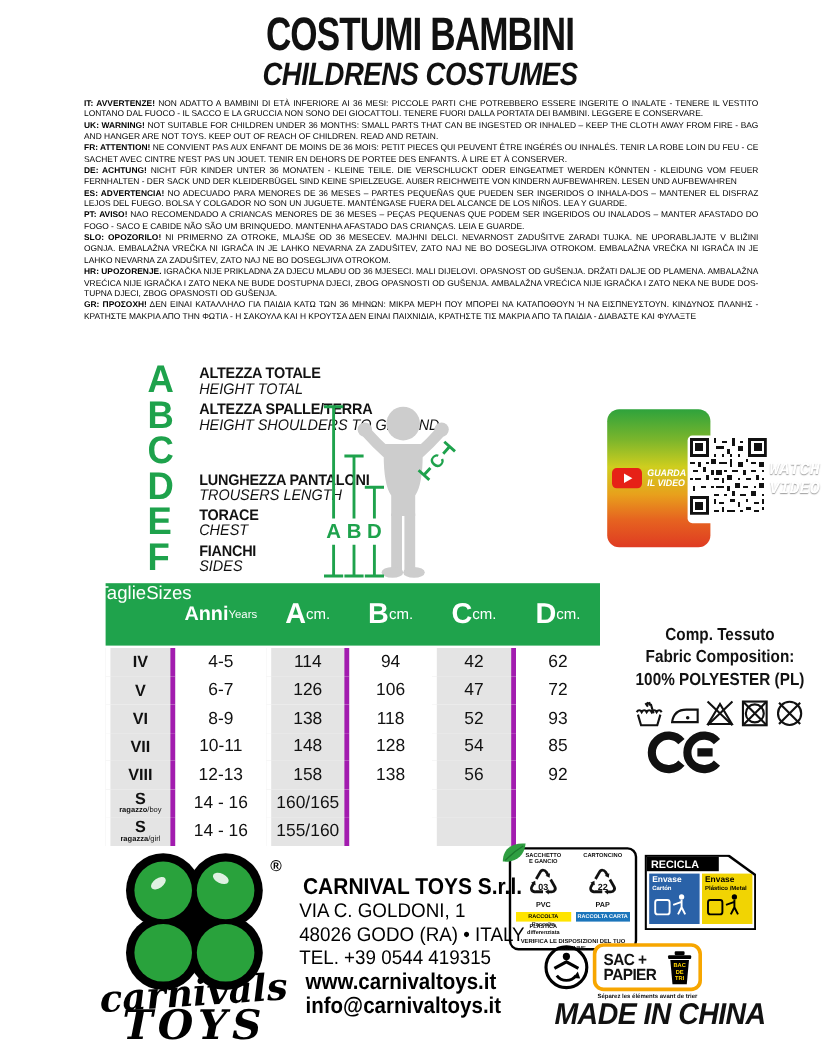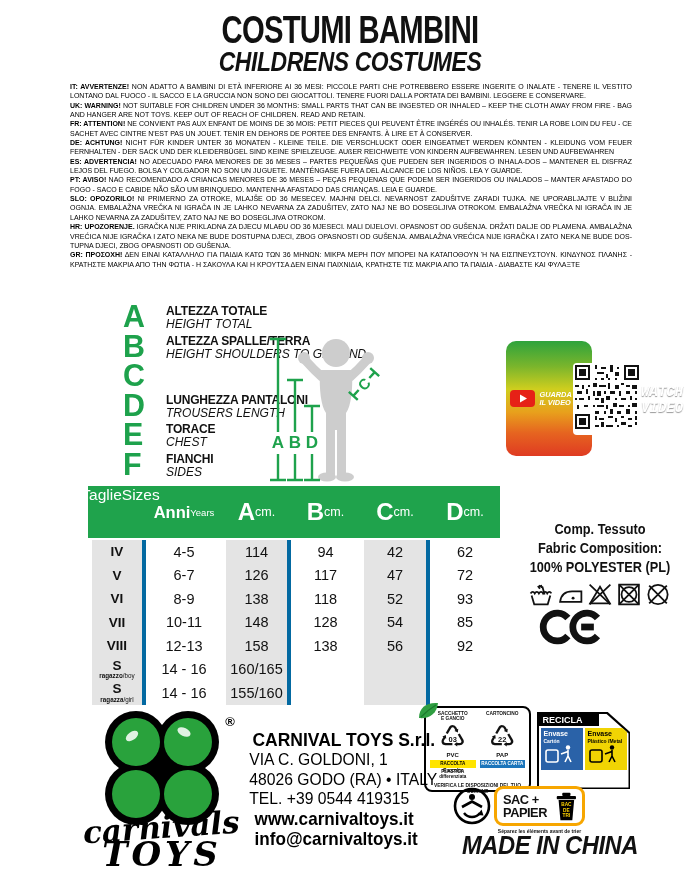--- a/index.html
+++ b/index.html
@@ -45,21 +45,21 @@
   .th { display:flex; flex-direction:row; align-items:center; justify-content:center; line-height:1; }
   .th-first { align-items:flex-start; padding-left:7px; }
   .th-word { font-size:15.5px; line-height:18px; }
   .th-anni { font-size:16.5px; font-weight:700; }
   .th-years { font-size:9.5px; margin-top:1px; }
   .th-letter { font-size:24px; font-weight:700; }
   .th-unit { font-size:12.5px; margin-top:1px; }
   .tbody { grid-auto-rows:23.5px; margin-top:2px; }
   .trow { display:contents; }
   .cell { display:flex; flex-direction:column; align-items:center; justify-content:center; font-size:14.5px; line-height:1; }
-  .cell.shade { background:#e4e4e4; border-left:4px solid #fff; border-right:4px solid #0369a1; }
+  .cell.shade { background:#e4e4e4; border-left:4px solid #fff; border-right:4px solid #a21caf; }
   .cell-size { font-weight:700; font-size:13.5px; }
   .cell-sub { font-size:6.3px; line-height:6.5px; margin-top:1px; }
   .cell-sub b { font-weight:700; }
 
   
   .comp { top:520px; left:505px; width:190px; text-align:center; }
   .comp-line { font-size:14.5px; font-weight:700; line-height:19px; transform:scaleX(.88); white-space:nowrap; }
   .care-row { display:flex; justify-content:center; gap:1px; margin-top:4px; }
   .care-row svg { display:block; }
 
@@ -82,21 +82,21 @@
   .eco-sym .glyph { font-size:30px; line-height:30px; font-family:"DejaVu Sans",sans-serif; }
   .eco-sym .num { position:absolute; top:12.5px; left:0; width:100%; text-align:center; font-size:7.5px; font-weight:700; }
   .eco-mat { font-size:6px; line-height:7px; }
   .eco-band { font-size:4.6px; line-height:7.5px; height:7.5px; margin-top:1px; }
   .eco-band.yellow { background:#ffe400; color:#000; }
   .eco-band.blue { background:#1b75bb; color:#fff; }
   .eco-note1 { font-size:4.6px; line-height:6px; text-align:center; }
   .eco-note2 { font-size:4.9px; line-height:6px; text-align:center; margin-top:3px; }
 
   
-  .recicla { top:712px; left:537px; width:93px; height:77px; background:#000; padding:1.5px;
+  .recicla { top:712px; left:537px; width:93px; height:63px; background:#000; padding:1.5px;
              clip-path:polygon(0 0,76% 0,100% 26%,100% 100%,0 100%); }
   .recicla-in { background:#fff; width:100%; height:100%; clip-path:polygon(0 0,75% 0,100% 27%,100% 100%,0 100%); }
   .recicla-head { background:#000; color:#fff; font-weight:700; font-size:9px; line-height:12px; width:60px; padding-left:4px; }
   .recicla-body { display:flex; gap:2px; padding:2px; }
   .recicla-box { width:42px; height:42px; padding:2px 3px; }
   .recicla-box.blue { background:#2a62a8; color:#fff; }
   .recicla-box.yellow { background:#f1d403; color:#000; }
   .rb-l1 { font-size:7px; font-weight:700; line-height:8px; }
   .rb-l2 { font-size:5px; font-weight:700; line-height:6px; }
 
@@ -330,21 +330,21 @@
         <div class="cell">4-5</div>
         <div class="cell shade">114</div>
         <div class="cell">94</div>
         <div class="cell shade">42</div>
         <div class="cell">62</div>
       </div>
       <div class="trow">
         <div class="cell shade cell-size">V</div>
         <div class="cell">6-7</div>
         <div class="cell shade">126</div>
-        <div class="cell">117</div>
+        <div class="cell">106</div>
         <div class="cell shade">47</div>
         <div class="cell">72</div>
       </div>
       <div class="trow">
         <div class="cell shade cell-size">VI</div>
         <div class="cell">8-9</div>
         <div class="cell shade">138</div>
         <div class="cell">118</div>
         <div class="cell shade">52</div>
         <div class="cell">93</div>

